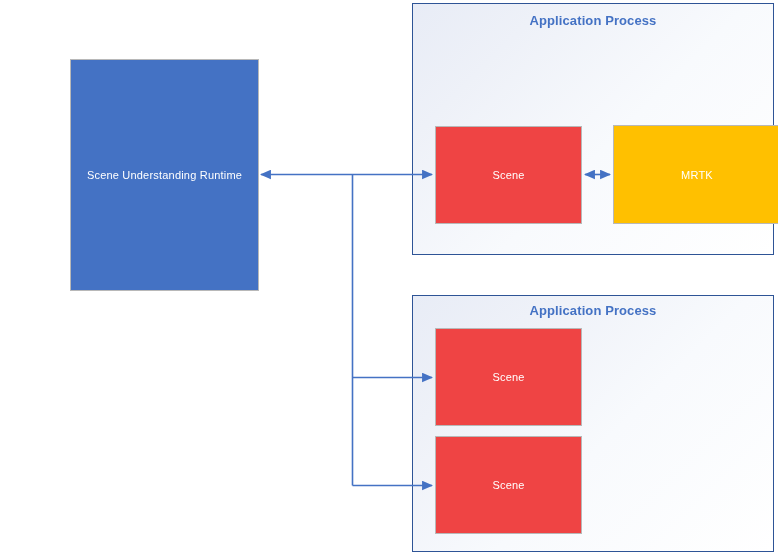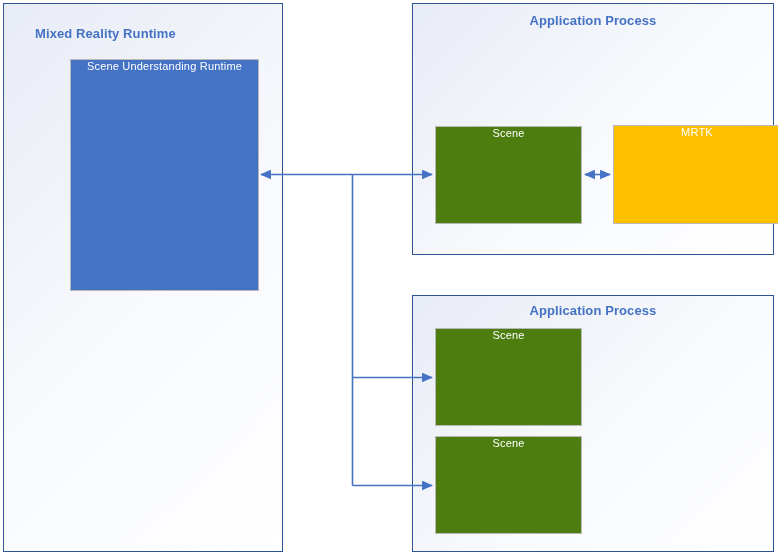--- a/index.html
+++ b/index.html
@@ -53,30 +53,30 @@
   }
   
   #panel-application-process-2 .panel-title { top: 7px; }
 
   
   .box {
     position: absolute;
     box-sizing: border-box;
     border: 1px solid #b8b8b8;
     display: flex;
-    align-items: flex-start;
+    align-items: center;
     justify-content: center;
     color: #ffffff;
     font-size: 11px;
     font-weight: normal;
     text-align: center;
     letter-spacing: 0.2px;
   }
   .box-blue   { background: #4472c4; }
-  .box-green  { background: #4d7c0f; }
+  .box-green  { background: #ef4444; }
   .box-yellow { background: #ffc000; }
 
   #box-scene-understanding-runtime { left: 70px;  top: 59px;  width: 189px; height: 232px; }
   #box-scene-top                   { left: 435px; top: 126px; width: 147px; height: 98px; }
   #box-mrtk                        { left: 613px; top: 125px; width: 168px; height: 99px; }
   #box-scene-mid                   { left: 435px; top: 328px; width: 147px; height: 98px; }
   #box-scene-bottom                { left: 435px; top: 436px; width: 147px; height: 98px; }
 
   .box-label { pointer-events: none; }
 
@@ -86,23 +86,20 @@
     left: 0; top: 0;
     width: 778px; height: 557px;
     pointer-events: none;
   }
 </style>
 </head>
 <body>
 
 <div id="diagram">
 
-  <div class="panel" id="panel-mixed-reality-runtime">
-    <div class="panel-title">Mixed Reality Runtime</div>
-  </div>
 
   <div class="panel" id="panel-application-process-1">
     <div class="panel-title">Application Process</div>
   </div>
 
   <div class="panel" id="panel-application-process-2">
     <div class="panel-title">Application Process</div>
   </div>
 
   <svg id="connectors" viewBox="0 0 778 557" width="778" height="557">

